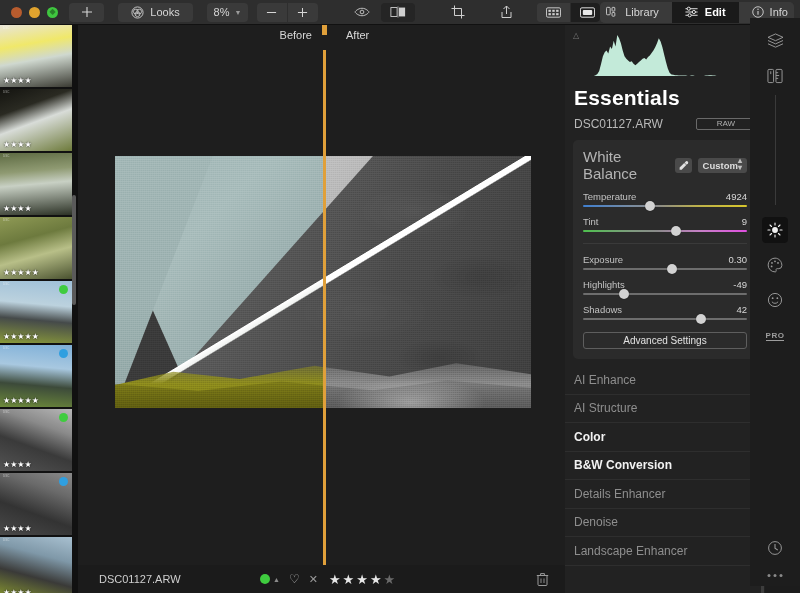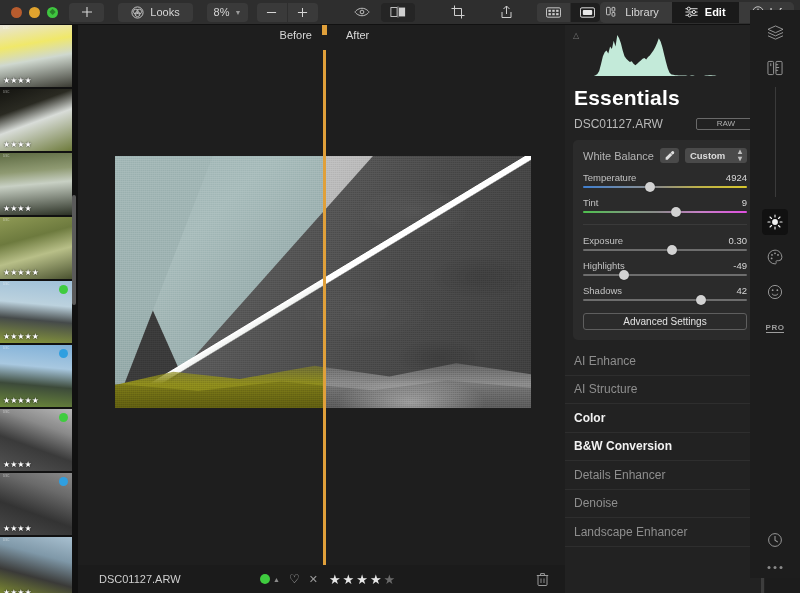--- a/index.html
+++ b/index.html
@@ -152,21 +152,21 @@
   .filename { font-size: 12px; color:#b9b9b9; }
   .rawbadge { margin-left:auto; font-size:8px; color:#b0b0b0; border:1px solid #6a6a6a;
               border-radius:2px; padding:1px 20px; line-height:1; }
 
   .card { margin: 9px 8px 0 8px; background: #2b2b2b; border-radius: 5px; padding: 8px 10px 10px 10px; }
   .card-head { display:flex; align-items:center; margin-bottom: 10px; }
   .card-title { font-size: 12px; font-weight: bold; color:#f0f0f0; }
   .reset { margin-left:auto; color:#9a9a9a; }
 
   .wbrow { display:flex; align-items:center; gap:6px; margin-bottom: 9px; }
-  .wblabel { font-size: 11px; color:#b4b4b4; }
+  .wblabel { font-size: 15px; color:#b4b4b4; }
   .eyedrop { width:19px;height:15px;border-radius:3px;background:#4a4a4a;
              display:flex;align-items:center;justify-content:center; }
   .wbselect { flex:1; height:15px; background:#4a4a4a; border-radius:3px;
               display:flex; align-items:center; padding:0 5px; }
   .wbselect span { font-size:9.5px; color:#ddd;font-weight:bold; }
   .wbselect .arrows { margin-left:auto; font-size:8px; color:#c0c0c0; line-height:.85; text-align:center;}
 
   .srow { margin-top: 2px; }
   .srow .top { display:flex; justify-content:space-between; align-items:baseline; margin-bottom: 3px; }
   .sname { font-size: 9.5px; color:#c2c2c2; }
@@ -183,21 +183,21 @@
             display:flex; align-items:center; justify-content:center;
             font-size: 10px; color:#e2e2e2; }
 
   .tool-list { margin-top: 7px; }
   .tool-item { height: 28.5px; display:flex; align-items:center; padding-left:9px;
                font-size: 12px; color:#8e8e8e; border-bottom:1px solid #2e2e2e; }
   .tool-item.strong { color:#f2f2f2; font-weight: bold; }
   .rp-scroll { position:absolute; right: 1px; top: 125px; width:3px; height: 450px; background:#3d3d3d; border-radius:2px;}
 
   
-  .rail { position:absolute; right:0; top:10px; width:50px; height:568px; background:#1d1d1d;
+  .rail { position:absolute; right:0; top:18px; width:50px; height:568px; background:#1d1d1d;
           display:flex; flex-direction:column; align-items:center; }
   .rail-ic { width:26px; height:26px; display:flex; align-items:center; justify-content:center;
              color:#9d9d9d; border-radius:4px; margin-top: 6px; }
   .rail-ic.active { background:#111; color:#f0f0f0; }
   .rail-div { width:1px; height: 110px; background:#3a3a3a; margin: 6px 0; align-self:center; }
   .pro { font-size:8px; font-weight:bold; color:#9d9d9d; border-bottom:1.5px solid #9d9d9d; letter-spacing:.5px;}
   .rail-bottom { margin-top:auto; display:flex; flex-direction:column; align-items:center; padding-bottom:8px; }
   .dots { letter-spacing:1px; color:#8a8a8a; font-size:11px; margin-top:12px; }
 </style>
 </head>

